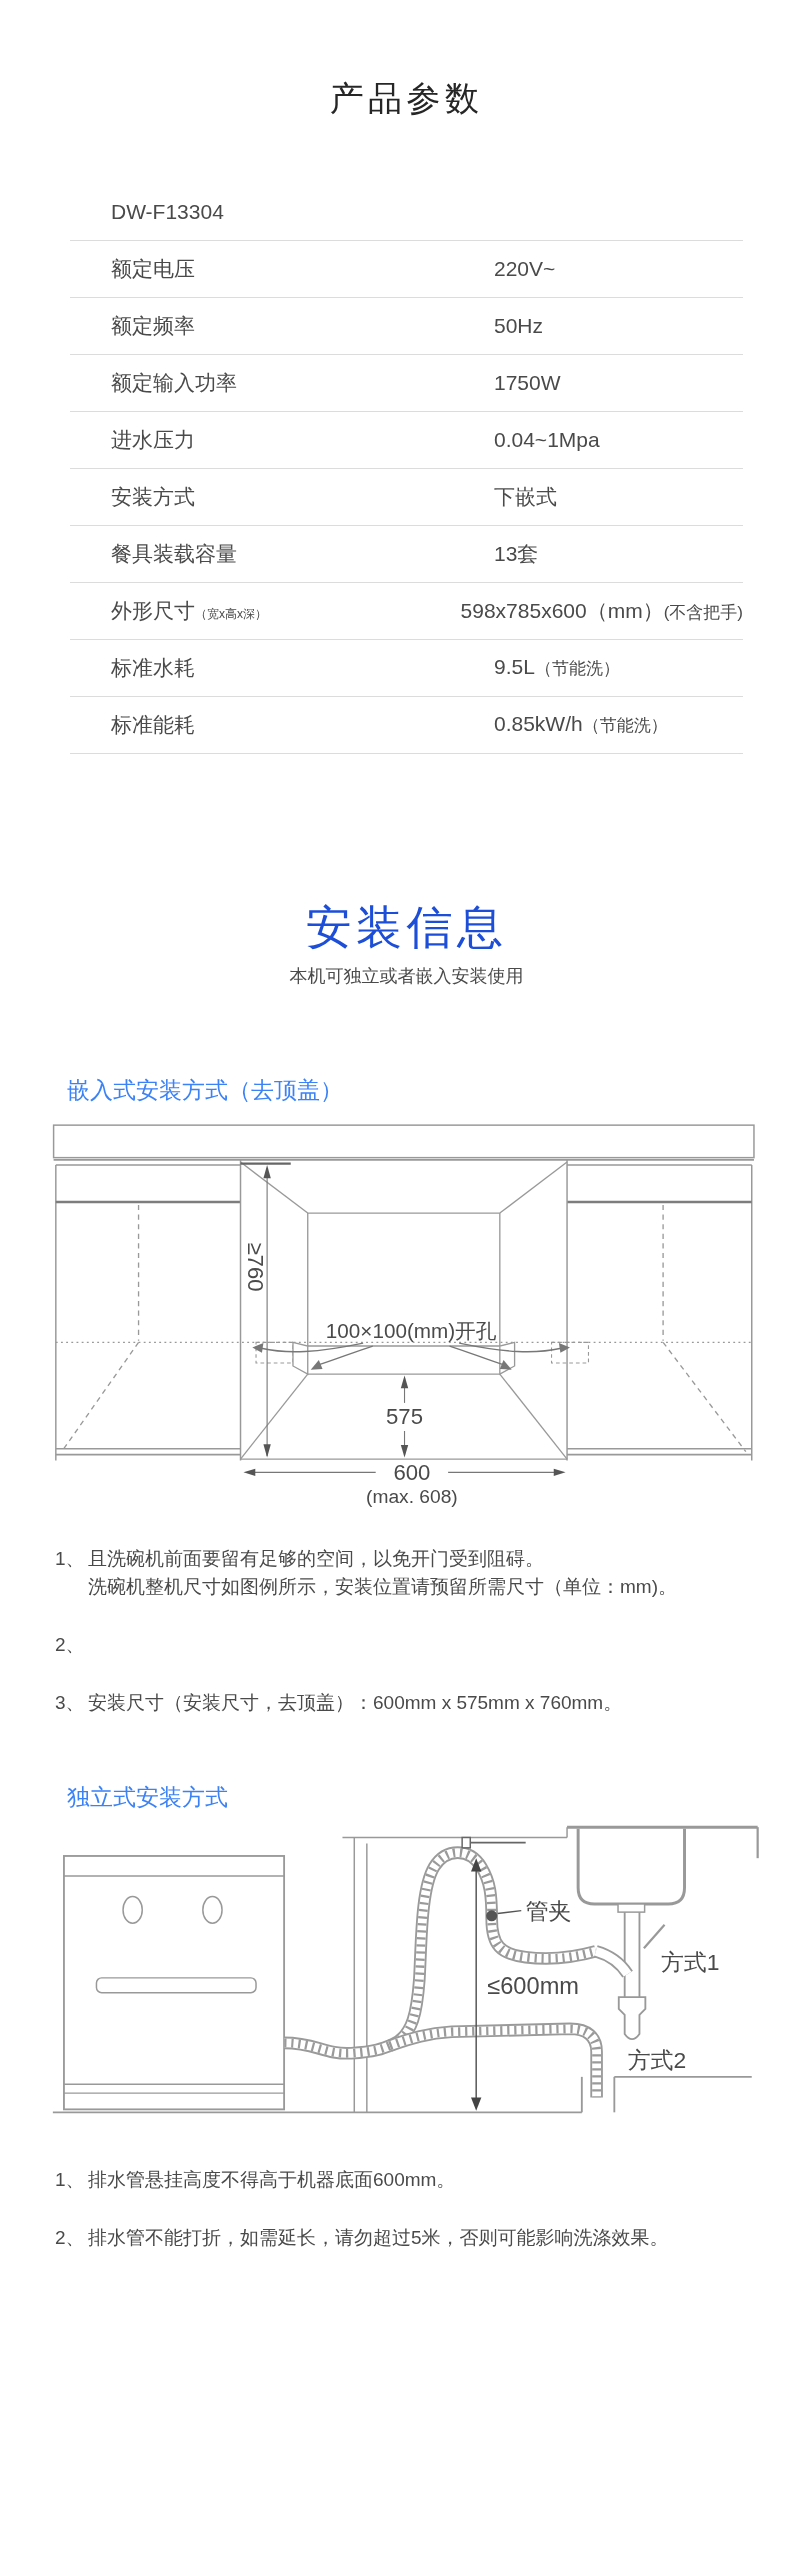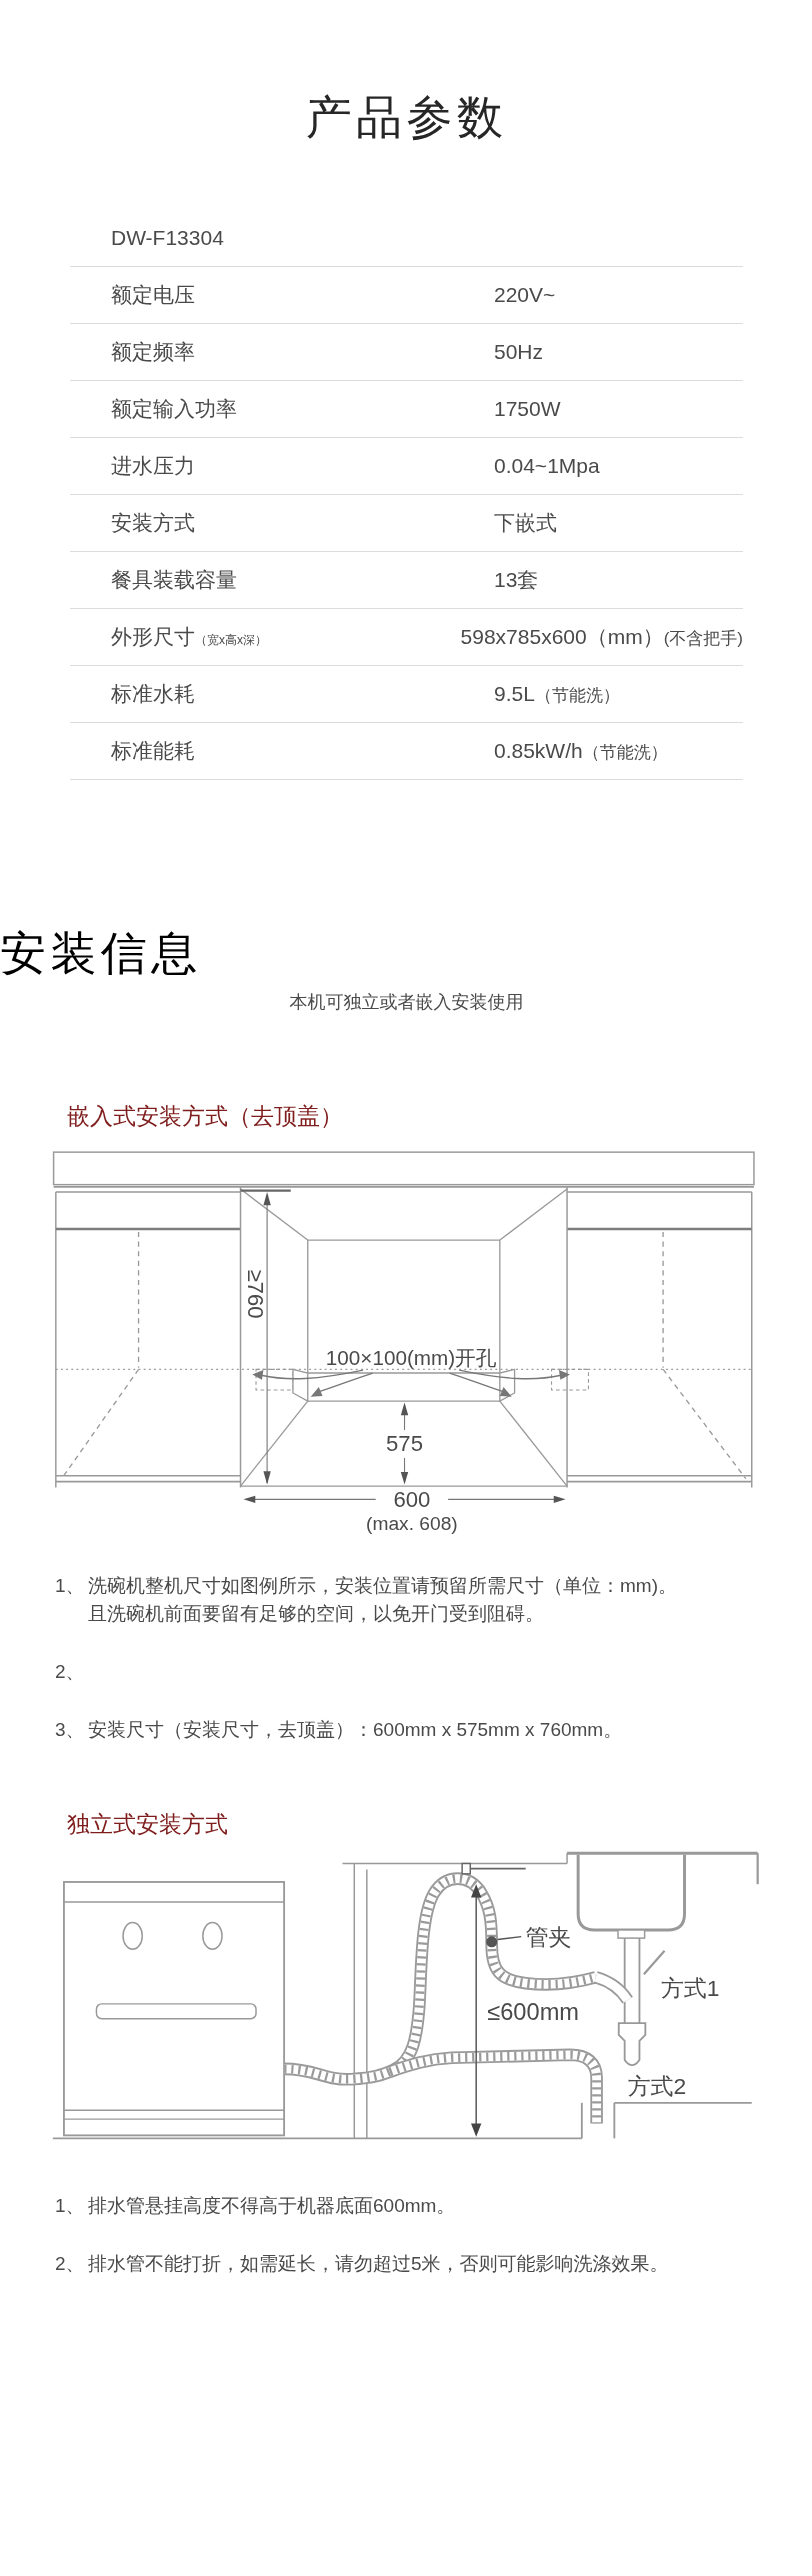--- a/index.html
+++ b/index.html
@@ -1,33 +1,33 @@
 <!DOCTYPE html>
 <html style="font-size:12px"><head>
 <meta charset="utf-8">
 <style>
   html,body { margin:0; padding:0; background:#ffffff; }
   body { width:813px; height:2576px; font-family:"Liberation Sans", sans-serif; color:#4a4a4a; }
   .page { position:relative; width:813px; height:2576px; background:#fff; overflow:hidden; }
 
-  .big-title { margin:12px; padding-top:78px; text-align:center; font-size:46px; font-weight:500;
+  .big-title { margin:0; padding-top:78px; text-align:center; font-size:34px; font-weight:500;
                color:#262626; letter-spacing:4.4px; line-height:1.2; }
-  .big-title-2 { margin:0; padding-top:0; margin-top:146px; text-align:left; font-size:46px;
-               font-weight:500; color:#000000; letter-spacing:4.4px; line-height:1.2; }
+  .big-title-2 { margin:0; padding-top:0; margin-top:146px; text-align:center; font-size:46px;
+               font-weight:500; color:#1d4ed8; letter-spacing:4.4px; line-height:1.2; }
   .subtitle { margin-top:9px; text-align:center; font-size:18px; color:#4a4a4a; }
 
   .spec-table { margin:65px 70px 0 70px; }
   .spec-row { display:flex; align-items:center; height:57px; border-bottom:0.7px solid #dcdcdc;
               padding-left:41px; box-sizing:border-box; }
   .spec-label { width:383px; font-size:21px; color:#4a4a4a; white-space:nowrap; }
   .spec-label .lnote { font-size:12px; color:#4a4a4a; }
   .spec-value { font-size:21px; color:#4a4a4a; white-space:nowrap; }
   .spec-value .vnote { font-size:17px; color:#4a4a4a; }
 
-  .sec-heading { margin:0 8px 0 67px; font-size:23px; font-weight:500; color:#7f1d1d; }
+  .sec-heading { margin:0 8px 0 67px; font-size:23px; font-weight:500; color:#3b82f6; }
   .h-builtin { margin-top:87px; }
   .h-free { margin-top:65px; }
 
   .diagram { display:block; margin-left:44px; }
   .svg-label { font-family:"Liberation Sans", sans-serif; fill:#4a4a4a; }
 
   .notes { margin:34px 0 0 55px; font-size:19px; color:#4a4a4a; }
   .note { display:flex; margin-bottom:30px; }
   .note .no { width:33px; flex:none; line-height:28px; }
   .note .nl div { line-height:28px; white-space:nowrap; }
@@ -173,22 +173,22 @@
     <text class="svg-label" x="497" y="296" text-anchor="middle" font-size="28">100×100(mm)开孔</text>
     <text class="svg-label" x="488" y="413" text-anchor="middle" font-size="30">575</text>
     <text class="svg-label" x="498" y="489" text-anchor="middle" font-size="30">600</text>
     <text class="svg-label" x="498" y="520" text-anchor="middle" font-size="26">(max. 608)</text>
   </svg>
 
   <div class="notes">
     <div class="note">
       <span class="no">1、</span>
       <div class="nl">
+        <div>且洗碗机前面要留有足够的空间，以免开门受到阻碍。</div>
         <div>洗碗机整机尺寸如图例所示，安装位置请预留所需尺寸（单位：mm)。</div>
-        <div>且洗碗机前面要留有足够的空间，以免开门受到阻碍。</div>
       </div>
     </div>
     <div class="note">
       <span class="no">2、</span>
     </div>
     <div class="note">
       <span class="no">3、</span>
       <div class="nl">
         <div>安装尺寸（安装尺寸，去顶盖）：600mm x 575mm x 760mm。</div>
       </div>

